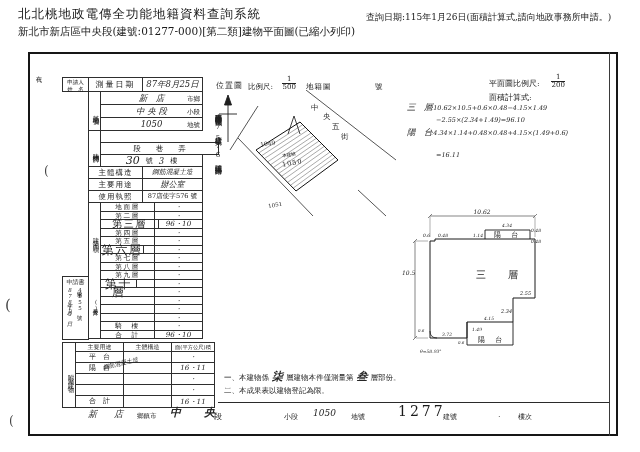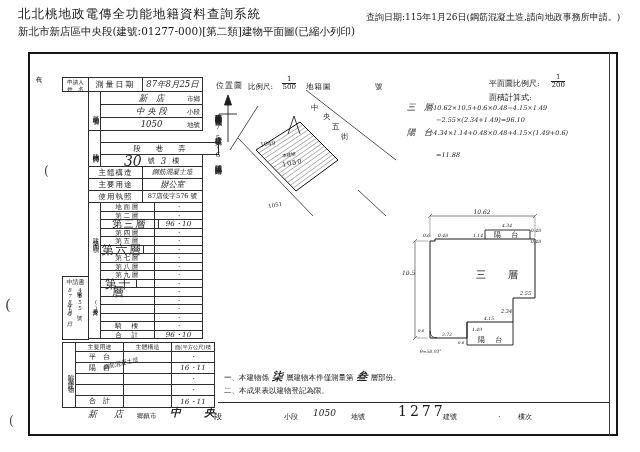--- a/index.html
+++ b/index.html
@@ -15,21 +15,21 @@
   .frac .fn{border-bottom:1px solid #222;padding:0 5px}
   .rowflex{display:flex;align-items:center;justify-content:center}
   svg text{font-family:"DejaVu Serif","Liberation Serif",serif;fill:#222}
 </style>
 </head>
 <body>
 
 <div class="page">
 
   <div class="a pr" style="left:18px;top:6px;font-size:12.5px;letter-spacing:1px">北北桃地政電傳全功能地籍資料查詢系統</div>
-  <div class="a pr" style="left:366px;top:11px;font-size:9px">查詢日期:115年1月26日(鋼筋混凝土造,請向地政事務所申請。)</div>
+  <div class="a pr" style="left:366px;top:11px;font-size:9px">查詢日期:115年1月26日(面積計算式,請向地政事務所申請。)</div>
   <div class="a pr" style="left:18px;top:25px;font-size:10.5px">新北市新店區中央段(建號:01277-000)[第二類]建物平面圖(已縮小列印)</div>
 
   <div class="a" style="left:44px;top:164px;font-size:12px;color:#444">(</div>
   <div class="a" style="left:5px;top:296px;font-size:15px;color:#444">(</div>
   <div class="a" style="left:9px;top:414px;font-size:12px;color:#444">(</div>
 
   <div class="a" style="left:28px;top:52px;width:590px;height:384px;border:2px solid #161616;box-sizing:border-box"></div>
   <div class="a" style="left:609px;top:52px;height:384px;border-left:1px solid #3a3a3a"></div>
 
 
@@ -53,21 +53,21 @@
     <div class="a" style="right:2px;top:3px;font-size:6.5px">小段</div>
   </div>
   <div class="a c" style="left:100px;top:117px;width:103px;height:14px">
     <div class="ct hand" style="font-size:8.5px;line-height:12px">1050</div>
     <div class="a" style="right:2px;top:3px;font-size:6.5px">地號</div>
   </div>
 
   <div class="a c ct vt" style="left:88px;top:130px;width:13px;height:37px;font-size:6.5px;letter-spacing:1px;padding-top:2px">建物門牌</div>
   <div class="a c ct" style="left:100px;top:142px;width:119px;height:13px;font-size:7.5px;line-height:11px">段　　巷　　弄</div>
   <div class="a c rowflex" style="left:100px;top:154px;width:103px;height:13px;gap:6px">
-    <span class="hand" style="font-size:14px">30</span>
+    <span class="hand" style="font-size:11px">30</span>
     <span style="font-size:7px">號</span>
     <span class="hand" style="font-size:8.5px">3</span>
     <span style="font-size:7px">樓</span>
   </div>
 
   <div class="a c ct" style="left:88px;top:166px;width:55px;height:13px;font-size:7.5px;letter-spacing:1px;line-height:11px">主體構造</div>
   <div class="a c ct hand" style="left:142px;top:166px;width:61px;height:13px;font-size:6.8px;line-height:11px">鋼筋混凝土造</div>
   <div class="a c ct" style="left:88px;top:178px;width:55px;height:13px;font-size:7.5px;letter-spacing:1px;line-height:11px">主要用途</div>
   <div class="a c ct hand" style="left:142px;top:178px;width:61px;height:13px;font-size:8px;line-height:11px">辦公室</div>
   <div class="a c ct" style="left:88px;top:190px;width:55px;height:13px;font-size:7.5px;letter-spacing:1px;line-height:11px">使用執照</div>
@@ -203,21 +203,21 @@
     <span class="fn">1</span>
     <span>200</span>
   </div>
   <div class="a" style="left:489px;top:92px;font-size:8px">面積計算式:</div>
 
   <div class="a hand" style="left:407px;top:102px;font-size:8.5px">三　層</div>
   <div class="a hand" style="left:431px;top:104px;font-size:6.5px;white-space:nowrap">:10.62×10.5+0.6×0.48−4.15×1.49</div>
   <div class="a hand" style="left:436px;top:116px;font-size:6.5px;white-space:nowrap">−2.55×(2.34+1.49)=96.10</div>
   <div class="a hand" style="left:407px;top:127px;font-size:8.5px">陽　台</div>
   <div class="a hand" style="left:431px;top:129px;font-size:6.5px;white-space:nowrap">:4.34×1.14+0.48×0.48+4.15×(1.49+0.6)</div>
-  <div class="a hand" style="left:436px;top:151px;font-size:6.5px">=11.88</div>
+  <div class="a hand" style="left:436px;top:151px;font-size:6.5px">=16.11</div>
 
   <svg class="a" style="left:400px;top:205px" width="213" height="153" viewBox="0 0 213 153">
     <g stroke="#333" stroke-width="0.6" fill="none">
       <line x1="30" y1="11" x2="135" y2="11"></line>
       <line x1="28" y1="13" x2="32" y2="9"></line>
         <line x1="133" y1="13" x2="137" y2="9"></line>
       <line x1="30" y1="12" x2="30" y2="32" stroke-width="0.4"></line>
         <line x1="135" y1="12" x2="135" y2="32" stroke-width="0.4"></line>
       <line x1="15" y1="36" x2="15" y2="133"></line>
       <line x1="13" y1="38" x2="17" y2="34"></line>

